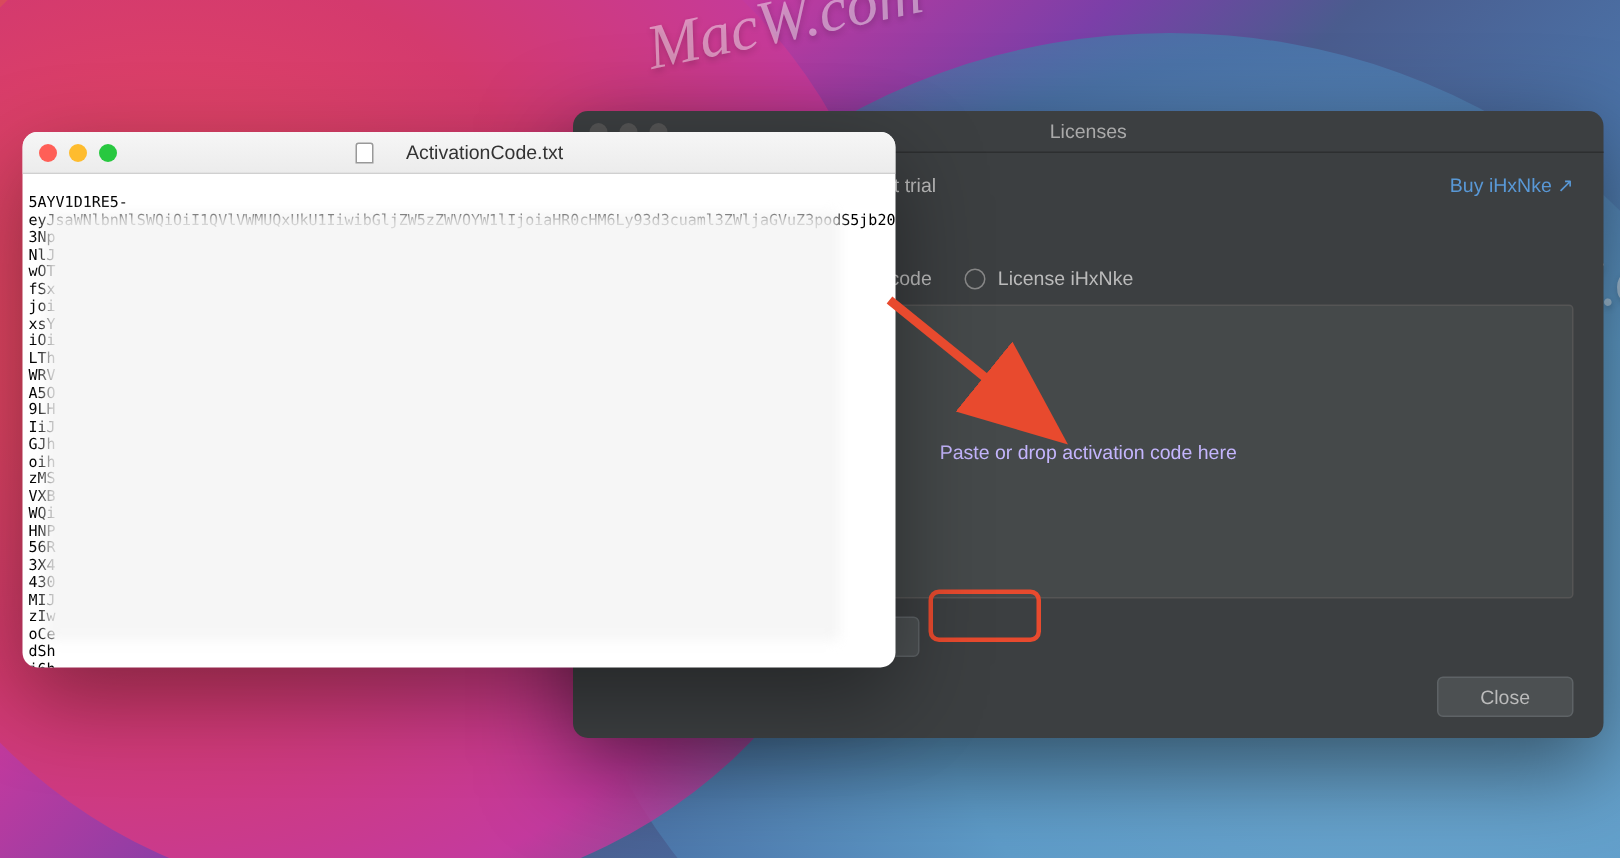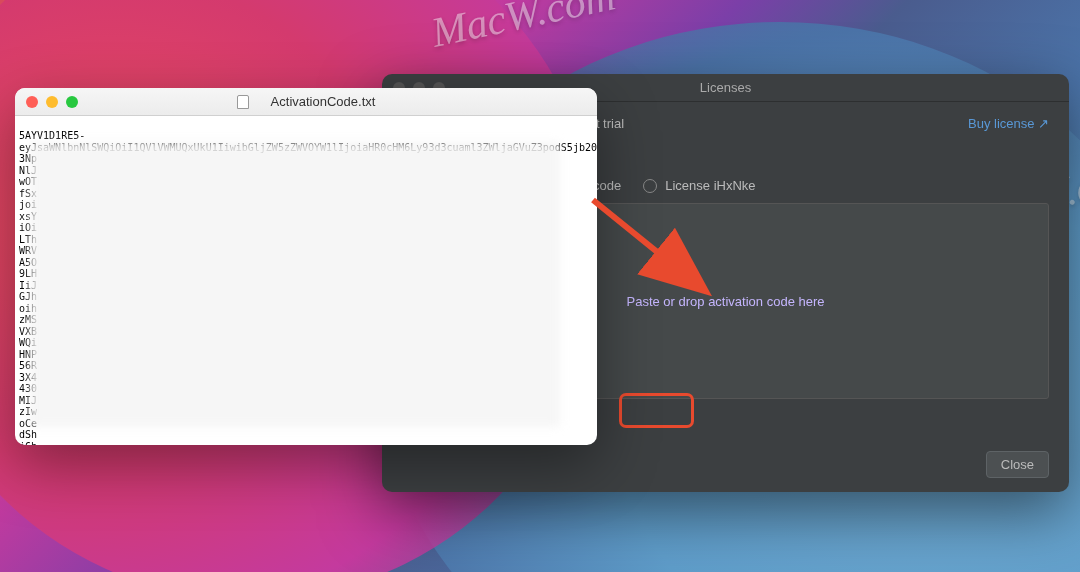--- a/index.html
+++ b/index.html
@@ -197,21 +197,21 @@
     }
     .buttons-row {
       margin-top: 12px;
       display: flex;
       gap: 8px;
     }
     .btn {
       background: #4c5052;
       border: 1px solid #5e6366;
       color: #bbb;
-      padding: 5px 14px;
+      padding: 5px 28px;
       border-radius: 4px;
       font-size: 13px;
       cursor: pointer;
     }
     .btn.disabled { color: #777; cursor: default; }
     .activate-highlight {
       position: absolute;
       left: 241px;
       top: 323px;
       width: 67px;
@@ -259,21 +259,21 @@
       <label class="radio">
         <span class="radio-circle selected">
             <span class="radio-dot"></span>
           </span>
         <span>Activate PyCharm</span>
       </label>
       <label class="radio">
         <span class="radio-circle"></span>
         <span>Start trial</span>
       </label>
-      <a class="buy-link">Buy license ↗</a>
+      <a class="buy-link">Buy iHxNke ↗</a>
     </div>
 
     <div class="section-label">Get license from:</div>
 
     <div class="row">
       <label class="radio">
         <span class="radio-circle"></span>
         <span>JB Account</span>
       </label>
       <label class="radio">

